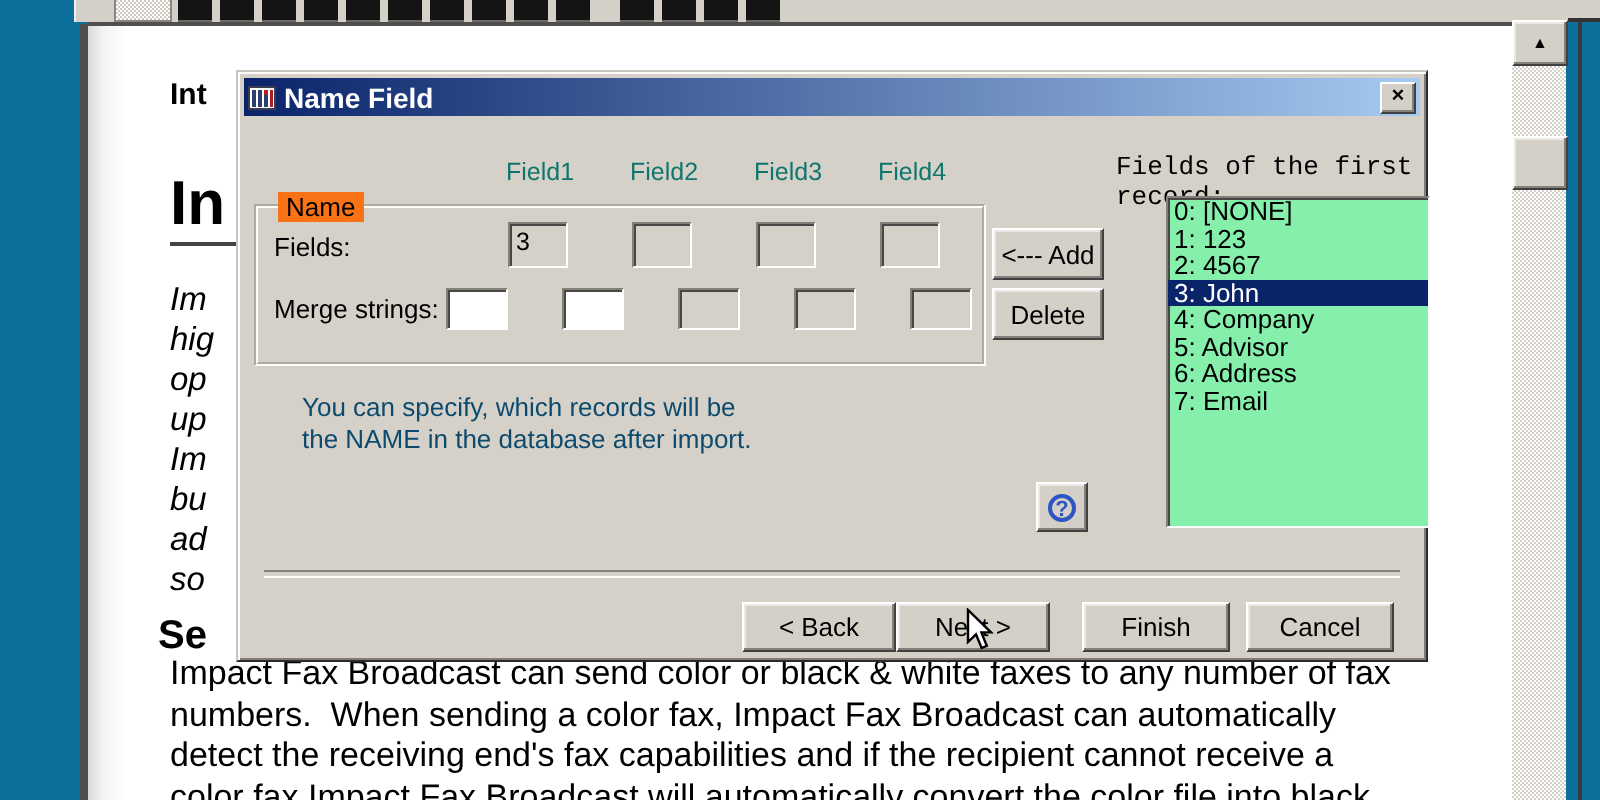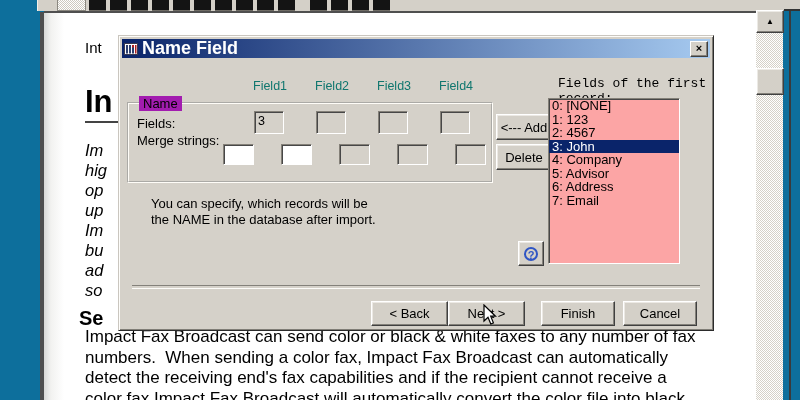--- a/index.html
+++ b/index.html
@@ -32,68 +32,68 @@
     box-shadow:inset -1px -1px 0 #84817a, inset 1px 1px 0 #eceae5;
     display:flex;align-items:center;justify-content:center;}
   .sb-up{top:0;height:21px;font-size:8px;color:#000;}
   .sb-thumb{top:58px;height:25px;}
   .right-gray{left:784px;top:0;width:16px;height:9px;background:#d4d0c8;}
   .right-hline{left:784px;top:9px;width:16px;height:2px;background:#333;}
   .right-vline{left:789px;top:11px;width:2px;height:389px;background:#3a3a3a;}
 
   
   .doc-text{color:#000;z-index:2;}
-  .frag-int{left:85px;top:39px;font-size:15px;font-weight:normal;}
+  .frag-int{left:85px;top:39px;font-size:15px;font-weight:bold;}
   .frag-h1{left:85px;top:84px;font-size:31px;font-weight:bold;}
   .h1-rule{left:85px;top:121px;width:240px;height:2px;background:#444;z-index:2;}
   .frag-lines{left:85px;top:140px;font-size:16.5px;line-height:20px;font-style:italic;}
   .frag-se{left:79px;top:307px;font-size:20px;font-weight:bold;}
   .bottom-par{left:85px;top:327px;width:680px;font-size:17px;line-height:20.5px;white-space:pre;}
   .doc-line{white-space:pre;}
 
   
   .dialog{left:118px;top:35px;width:594px;height:294px;background:#d5d1c9;z-index:10;
     border:1px solid;border-color:#cac6bf #2b2b2b #2b2b2b #cac6bf;
     box-shadow:inset 1px 1px 0 #fdfcf9, inset -1px -1px 0 #807d76;}
   .titlebar{position:absolute;left:3px;top:3px;right:3px;height:19px;
     display:flex;align-items:center;padding-left:2px;
     background:linear-gradient(90deg,#0a246a,#a6caf0);}
-  .title-text{color:#fff;font-weight:bold;font-size:18px;margin-left:4px;}
+  .title-text{color:#fff;font-weight:bold;font-size:14px;margin-left:4px;}
   .close-btn{position:absolute;right:2px;top:2px;width:16px;height:14px;background:#d4d0c8;
     border:1px solid;border-color:#ffffff #404040 #404040 #ffffff;
     box-shadow:inset -1px -1px 0 #84817a;
     font-size:11px;font-weight:bold;color:#000;line-height:12px;text-align:center;cursor:default;}
 
   .col-header{position:absolute;top:43px;width:34px;text-align:center;font-size:12.5px;color:#0f766e;}
 
   .group-box{position:absolute;left:8px;top:66px;width:362px;height:77px;
     border:2px groove #fffdf8;}
-  .group-label{position:absolute;left:10px;top:-8px;background:#a21caf;padding:0 4px;font-size:13px;}
+  .group-label{position:absolute;left:10px;top:-8px;background:#f97316;padding:0 4px;font-size:13px;}
 
   .dlg-label{position:absolute;font-size:13px;color:#000;}
   .sunken{background:#d5d1c9;border:1px solid;border-color:#848078 #ffffff #ffffff #848078;
     box-shadow:inset 1px 1px 0 #474747;}
   .fbox{position:absolute;top:75px;width:30px;height:23px;font-size:12.5px;padding:2px 0 0 3px;box-sizing:border-box;}
   .mbox{position:absolute;top:108px;width:31px;height:21px;box-sizing:border-box;}
   .mbox.enabled{background:#ffffff;}
 
   .push-btn{position:absolute;background:#d4d0c8;color:#000;
     border:1px solid;border-color:#ffffff #404040 #404040 #ffffff;
     box-shadow:inset -1px -1px 0 #84817a, inset 1px 1px 0 #ece9e4;
     font-size:13px;display:flex;align-items:center;justify-content:center;cursor:default;
     font-family:"Liberation Sans",sans-serif;}
   .btn-add{left:377px;top:78px;width:54px;height:24px;}
   .btn-delete{left:377px;top:108px;width:54px;height:24px;}
   .btn-help{left:399px;top:205px;width:24px;height:23px;}
   .help-q{width:14px;height:14px;border:2px solid #2f55c4;border-radius:50%;
     color:#2f55c4;font-size:11px;font-weight:bold;line-height:13px;text-align:center;box-sizing:border-box;}
-  .help-text{position:absolute;left:32px;top:160px;font-size:13px;line-height:15.5px;color:#000000;}
+  .help-text{position:absolute;left:32px;top:160px;font-size:13px;line-height:15.5px;color:#0c4a6e;}
 
   .list-label{position:absolute;left:439px;top:40px;font-size:13px;font-family:Liberation Mono, monospace;}
-  .listbox{position:absolute;left:429px;top:62px;width:130px;height:164px;background:#fca5a5;
+  .listbox{position:absolute;left:464px;top:62px;width:130px;height:164px;background:#86efac;
     border:1px solid;border-color:#848078 #ffffff #ffffff #848078;
     box-shadow:inset 1px 1px 0 #474747;overflow:hidden;}
   .list-item{font-size:13px;height:13.5px;line-height:13.5px;padding-left:3px;color:#000;white-space:pre;}
   .list-item.selected{background:#0a246a;color:#fff;}
 
   .separator{position:absolute;left:13px;top:249px;width:568px;height:2px;
     border-top:1px solid #84817a;border-bottom:1px solid #fdfcf9;}
 
   .btn-back{left:252px;top:265px;width:75px;height:23px;}
   .btn-next{left:329px;top:265px;width:75px;height:23px;}
@@ -179,21 +179,21 @@
       <div class="col-header" style="left: 134px;">Field1</div>
       <div class="col-header" style="left: 196px;">Field2</div>
       <div class="col-header" style="left: 258px;">Field3</div>
       <div class="col-header" style="left: 320px;">Field4</div>
     </div>
 
   <div class="group-box">
     <span class="group-label">Name</span>
   </div>
   <span class="dlg-label" style="left:18px;top:80px;">Fields:</span>
-  <span class="dlg-label" style="left:18px;top:97px;">Merge strings:</span>
+  <span class="dlg-label" style="left:18px;top:111px;">Merge strings:</span>
 
   <div class="push-btn btn-add">&lt;--- Add</div>
   <div class="push-btn btn-delete">Delete</div>
 
   <div class="help-text">
       <div class="help-line">You can specify, which records will be</div>
       <div class="help-line">the NAME in the database after import.</div>
     </div>
   <div class="push-btn btn-help">
     <span class="help-q">?</span>

